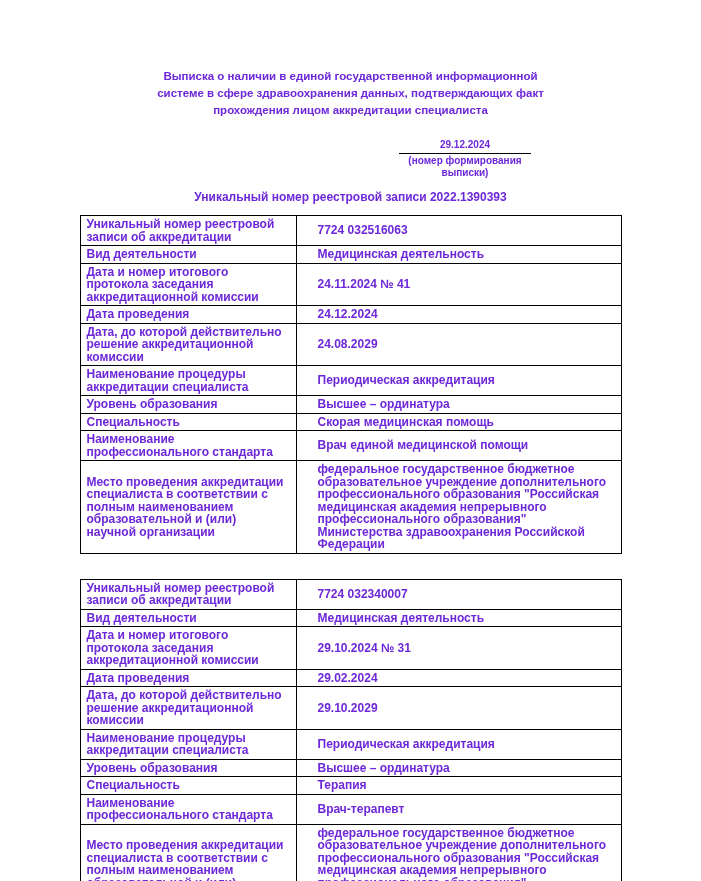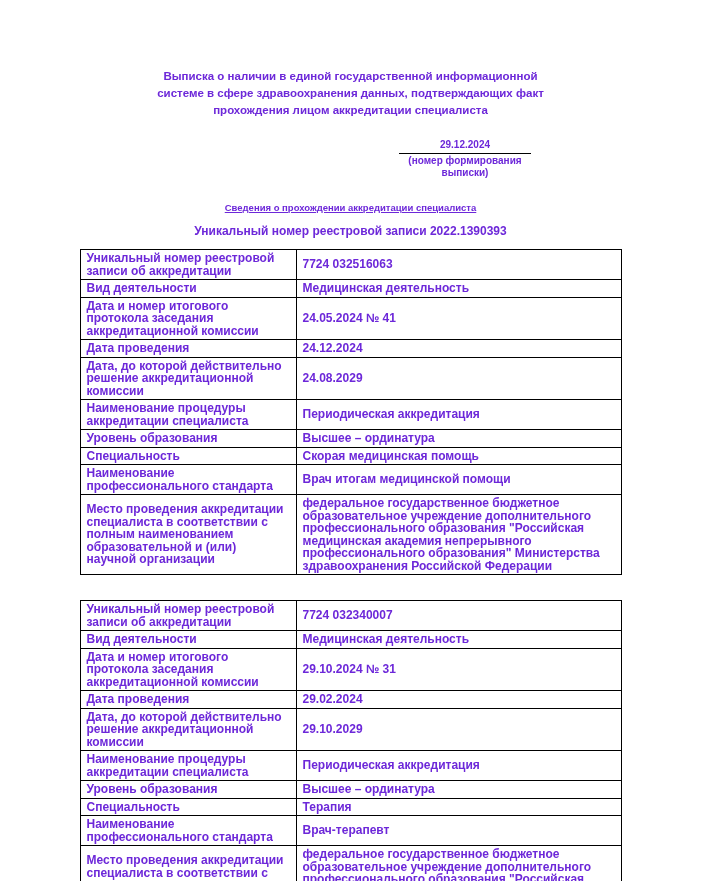--- a/index.html
+++ b/index.html
@@ -60,52 +60,51 @@
     font-size:12px;
     line-height:12.5px;
   }
   table.acc-table:first-of-type { margin-top:11px; }
   .acc-table td {
     border:1.5px solid #000000;
     vertical-align:middle;
     padding:2px 8px 2px 6px;
   }
   .acc-table td.label { width:216px; }
-  .acc-table td.value { padding-left:6px; }
+  .acc-table td.value { padding-left:21px; }
 </style>
 </head>
 <body>
 
 <div class="page">
 
   <div class="title">Выписка о наличии в единой государственной информационной системе в сфере здравоохранения данных, подтверждающих факт прохождения лицом аккредитации специалиста</div>
 
   <div class="date-block">
     <span class="date-underline">29.12.2024</span>
     <span class="date-caption">(номер формирования выписки)</span>
   </div>
 
 
-  <div class="section-heading">Сведения о прохождении аккредитации специалиста</div>
 
   <div class="registry-heading">Уникальный номер реестровой записи 2022.1390393</div>
 
   <table class="acc-table">
     <tbody>
       <tr>
         <td class="label">Уникальный номер реестровой записи об аккредитации</td>
         <td class="value">7724 032516063</td>
       </tr>
       <tr>
         <td class="label">Вид деятельности</td>
         <td class="value">Медицинская деятельность</td>
       </tr>
       <tr>
         <td class="label">Дата и номер итогового протокола заседания аккредитационной комиссии</td>
-        <td class="value">24.05.2024 № 41</td>
+        <td class="value">24.11.2024 № 41</td>
       </tr>
       <tr>
         <td class="label">Дата проведения</td>
         <td class="value">24.12.2024</td>
       </tr>
       <tr>
         <td class="label">Дата, до которой действительно решение аккредитационной комиссии</td>
         <td class="value">24.08.2029</td>
       </tr>
       <tr>
@@ -115,21 +114,21 @@
       <tr>
         <td class="label">Уровень образования</td>
         <td class="value">Высшее – ординатура</td>
       </tr>
       <tr>
         <td class="label">Специальность</td>
         <td class="value">Скорая медицинская помощь</td>
       </tr>
       <tr>
         <td class="label">Наименование профессионального стандарта</td>
-        <td class="value">Врач итогам медицинской помощи</td>
+        <td class="value">Врач единой медицинской помощи</td>
       </tr>
       <tr>
         <td class="label">Место проведения аккредитации специалиста в соответствии с полным наименованием образовательной и (или) научной организации</td>
         <td class="value">федеральное государственное бюджетное образовательное учреждение дополнительного профессионального образования "Российская медицинская академия непрерывного профессионального образования" Министерства здравоохранения Российской Федерации</td>
       </tr>
     </tbody>
   </table>
 
   <table class="acc-table">
     <tbody>

